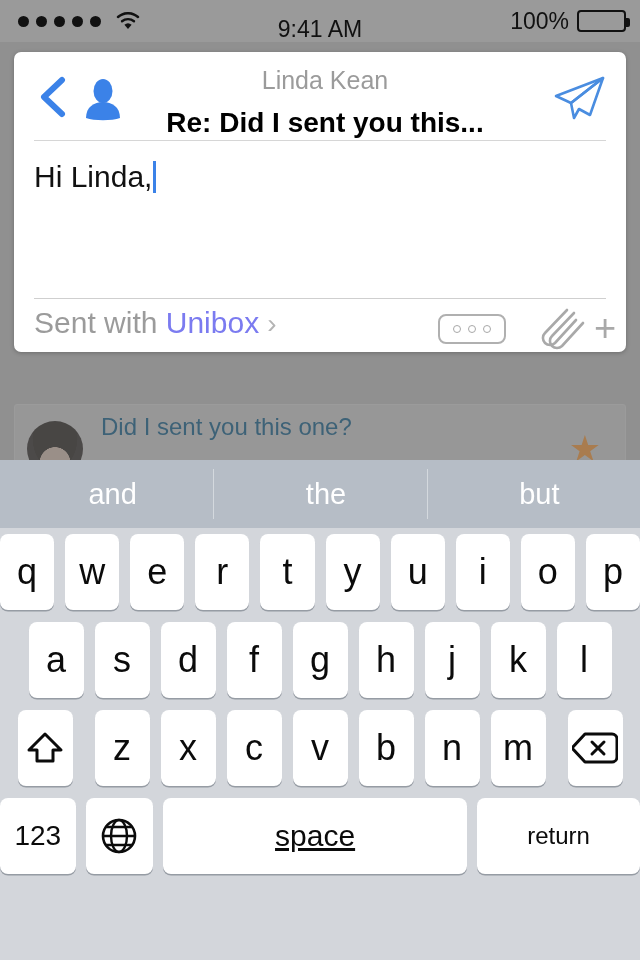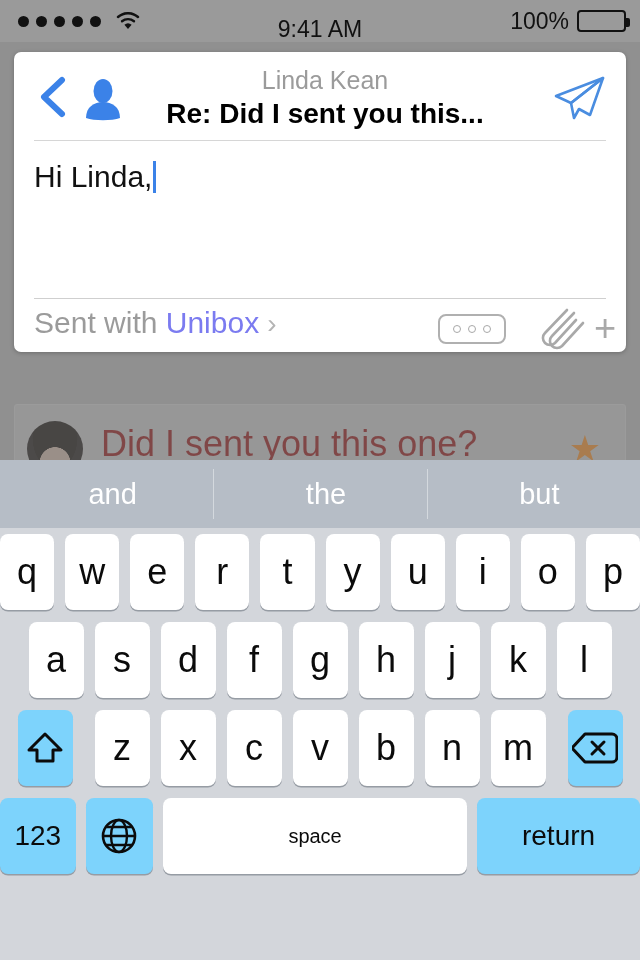--- a/index.html
+++ b/index.html
@@ -63,22 +63,22 @@
     border-radius:50%;
     background:
       radial-gradient(circle at 50% 74%, #c8a28a 0 30%, transparent 31%),
       radial-gradient(ellipse at 50% 30%, #241c18 0 56%, transparent 57%),
       radial-gradient(ellipse at 22% 55%, #2b2320 0 48%, transparent 49%),
       radial-gradient(ellipse at 78% 55%, #2b2320 0 48%, transparent 49%),
       linear-gradient(160deg,#5c7a43,#7d9455);
     filter:saturate(.55) brightness(.92);
   }
   .bg-msg-text{
-    position:absolute; left:86px; top:18px; width:440px;
-    font-size:36px; color:#7f1d1d; white-space:nowrap;
+    position:absolute; left:86px; top:8px; width:440px;
+    font-size:24px; color:#0c4a6e; white-space:nowrap;
   }
   .bg-star{
     position:absolute; right:24px; top:26px;
     font-size:36px; color:#c4782a; line-height:1;
   }
 
   
   .veil{
     position:absolute; left:0; top:42px; width:640px; height:418px;
     background:rgba(130,130,130,0.42);
@@ -103,21 +103,21 @@
     position:absolute; left:68px; top:26px; width:42px; height:44px;
   }
   .head-center{
     position:absolute; left:120px; right:110px; top:14px;
     text-align:center;
   }
   .head-recipient{
     font-size:25px; color:#9b9b9b; line-height:1.12; font-weight:normal;
   }
   .head-subject{
-    font-size:28px; color:#000; font-weight:bold; line-height:1.2; margin-top:3px;
+    font-size:28px; color:#000; font-weight:bold; line-height:1.2; margin-top:12px;
   }
   .send-icon{
     position:absolute; right:18px; top:20px; width:58px; height:52px; cursor:pointer;
   }
   .head-rule{
     position:absolute; left:20px; right:20px; top:88px; height:1px; background:#d6d6d6;
   }
   .body-area{
     position:absolute; left:0; top:92px; width:612px; height:110px;
   }
@@ -183,29 +183,29 @@
     box-shadow:0 1.5px 0 rgba(130,136,145,.75);
     display:flex; align-items:center; justify-content:center;
     font-size:36px; color:#0b0b0b; cursor:pointer;
     width:52px; height:76px; font-weight:normal;
   }
   .krow.r1 .key{ width:55px; }
   .krow.r2{ padding-left:0; }
   .krow.r2 .key{ width:55px; }
   .krow.r3 .key{ width:55px; }
   .key.gray{
-    background:#7dd3fc; box-shadow:0 1.5px 0 rgba(130,136,145,.75);
+    background:#ffffff; box-shadow:0 1.5px 0 rgba(130,136,145,.75);
   }
   .key.shift{ width:76px; margin-right:11px; }
   .key.back{ width:76px; margin-left:11px; }
   .krow.r4{ gap:10px; }
   .key.num{ width:76px; font-size:28px; }
   .key.globe{ width:68px; }
-  .key.space{ width:306px; font-size:20px; }
-  .key.ret{ width:164px; font-size:28px; }
+  .key.space{ width:306px; font-size:30px;text-decoration:underline; }
+  .key.ret{ width:164px; font-size:24px; }
   .homebar{
     position:absolute; left:0; bottom:0; width:640px; height:4px;
     background:#d3d6db;
   }
 </style>
 </head>
 <body>
 
 <div class="bg-layer">
 

